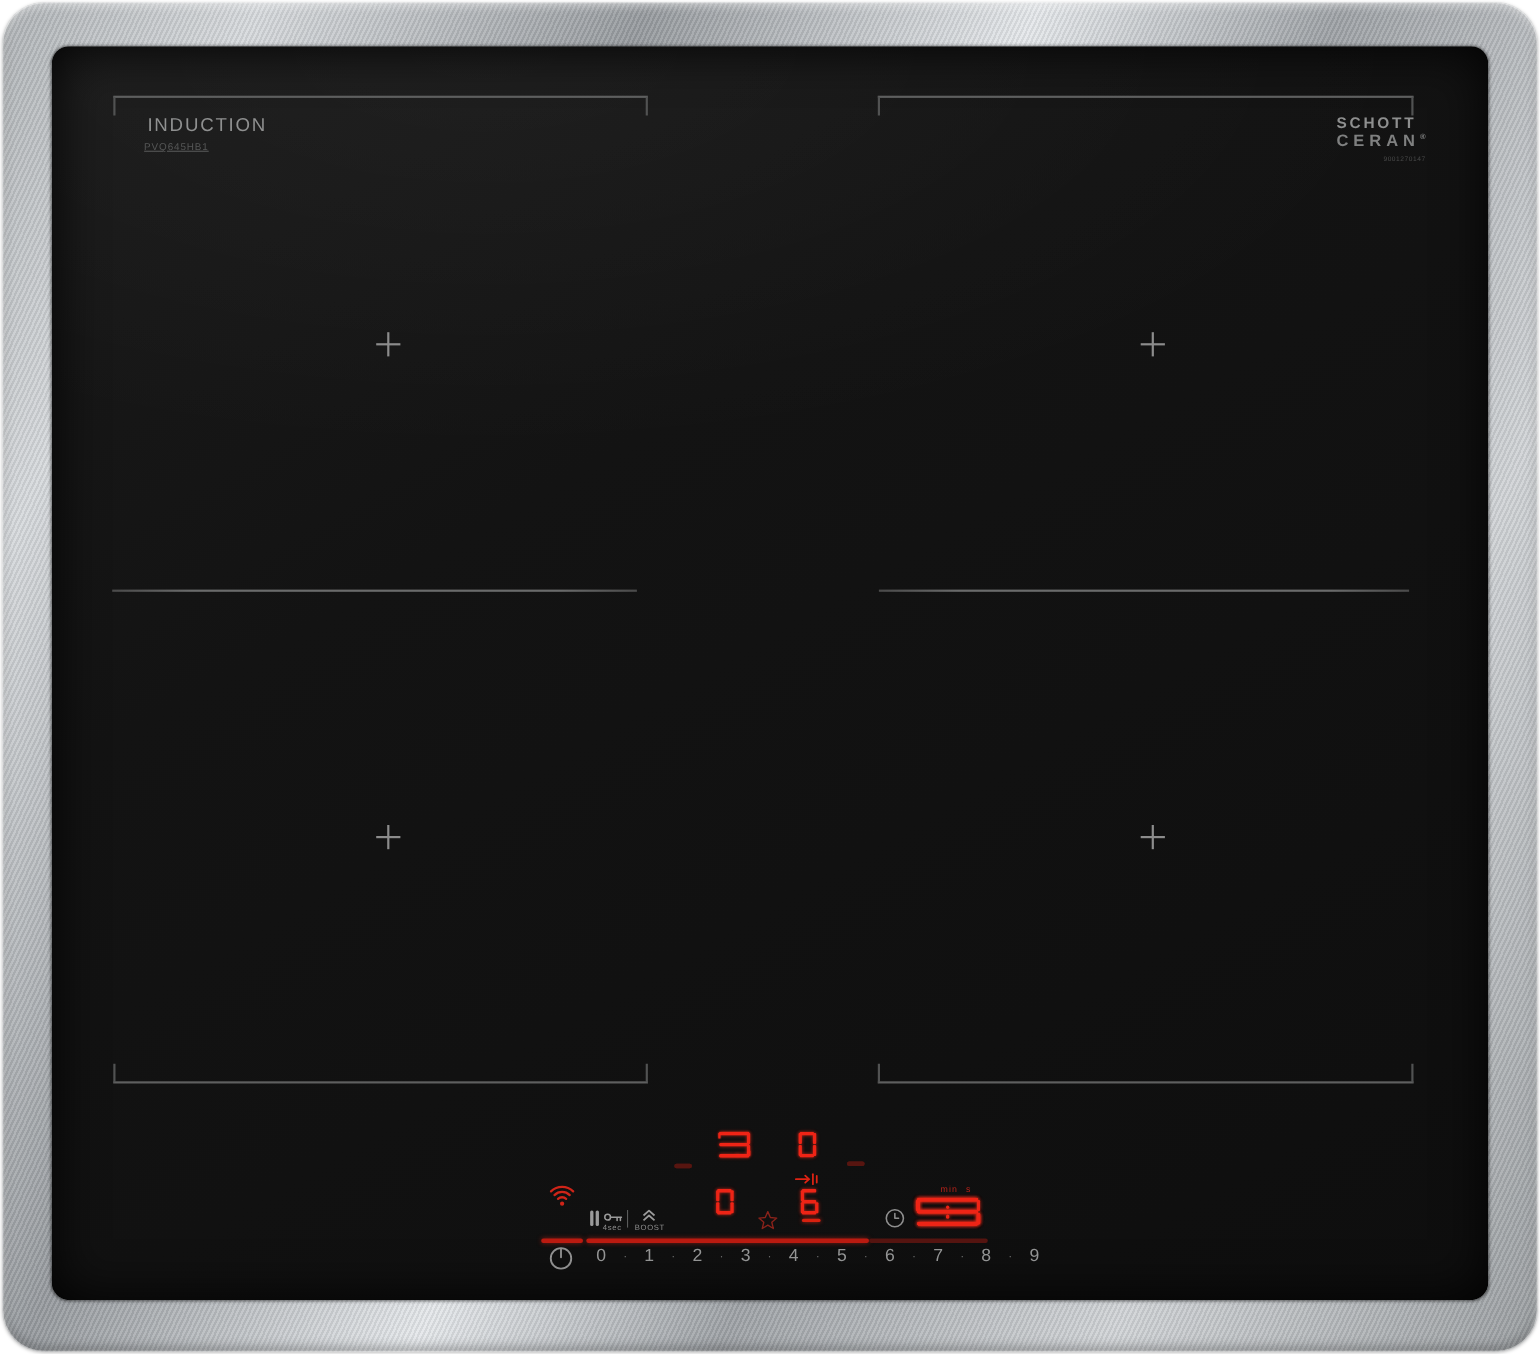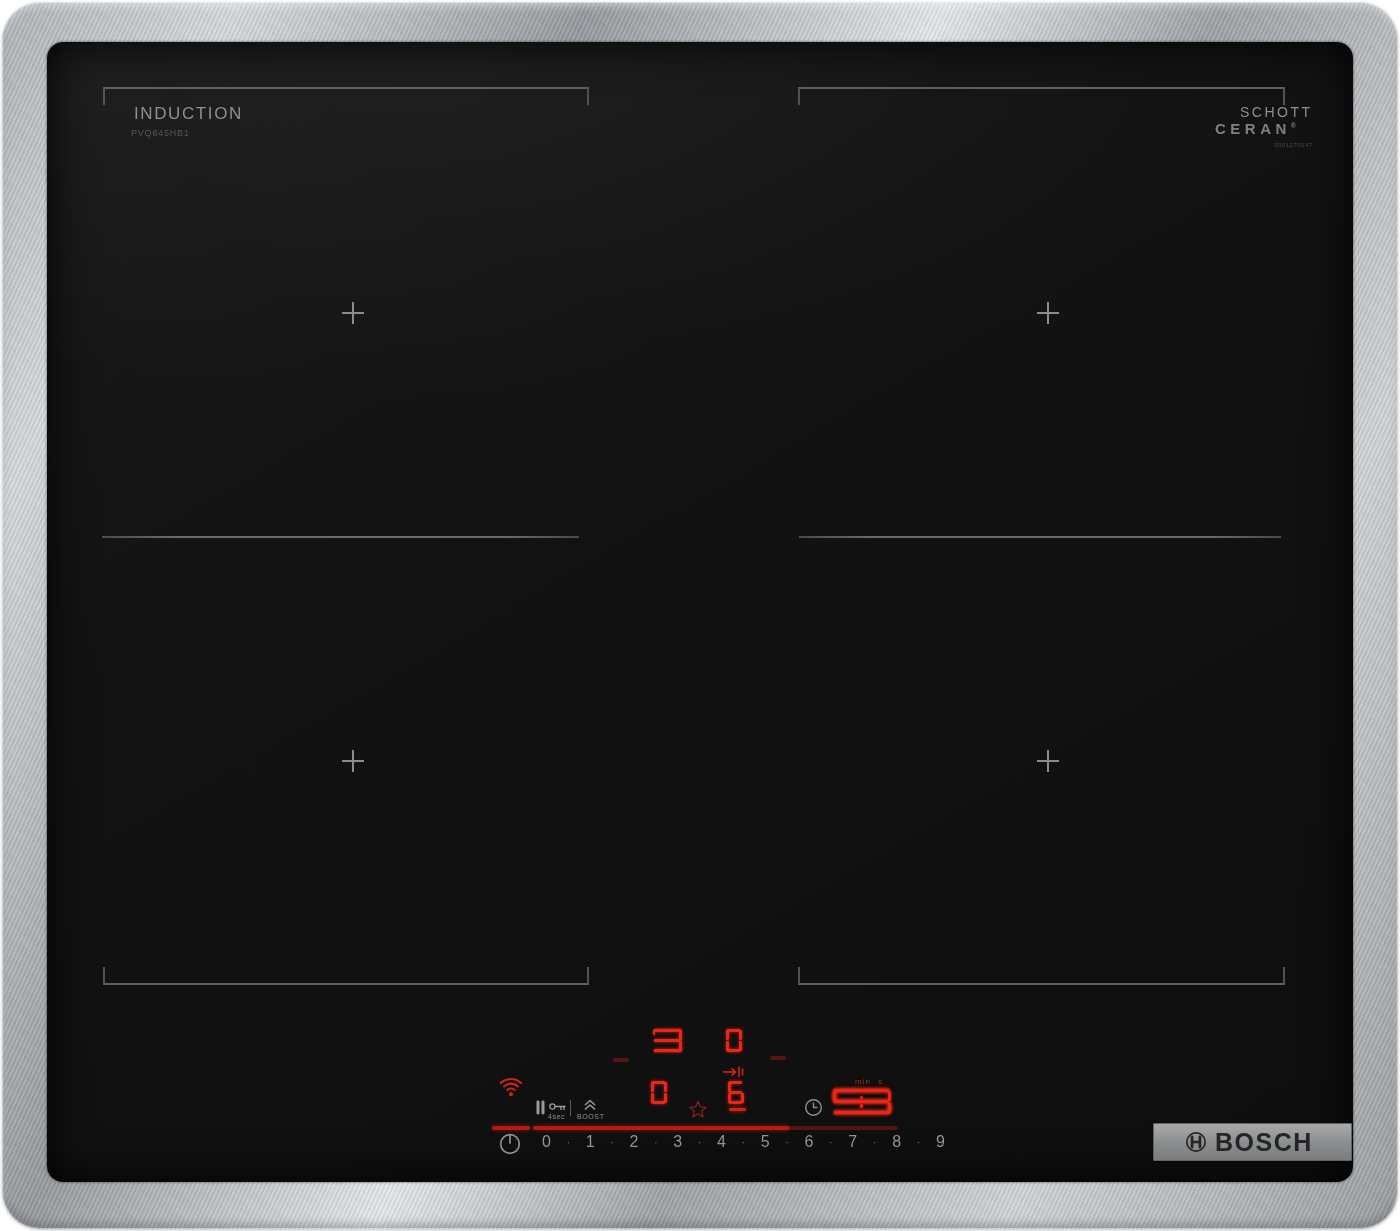--- a/index.html
+++ b/index.html
@@ -24,23 +24,23 @@
   
   .bktop{height:16px;border-top:2px solid #5e5f5f;border-left:2px solid #515252;border-right:2px solid #515252;}
   .bkbot{height:16px;border-bottom:2px solid #5e5f5f;border-left:2px solid #515252;border-right:2px solid #515252;}
   .midline{height:2px;background:linear-gradient(90deg,#4a4a4a,#6a6b6b 15%,#6a6b6b 85%,#4a4a4a);}
   .plus{width:22px;height:22px;}
   .plus::before,.plus::after{content:"";position:absolute;background:#8c8c8c;}
   .plus::before{left:10px;top:0;width:2px;height:22px;}
   .plus::after{left:0;top:10px;width:22px;height:2px;}
   
   .induction{color:#8f9090;font-size:17px;letter-spacing:1.6px;}
-  .model{color:#565757;font-size:9px;letter-spacing:.8px;}
+  .model{color:#565757;font-size:9px;letter-spacing:.8px;text-decoration:underline;}
   .schott{color:#8e8f8f;text-align:left;line-height:1.05;}
-  .schott .l1{font-size:14px;letter-spacing:2.5px;font-weight:normal;margin-left:25px;}
+  .schott .l1{font-size:14px;letter-spacing:2.5px;font-weight:bold;}
   .schott .l2{font-size:15px;letter-spacing:4.5px;font-weight:bold;color:#7f8080;}
   .schott .reg{font-size:7px;vertical-align:super;letter-spacing:0;}
   .schott .code{display:block;margin-top:4px;font-size:6px;letter-spacing:.5px;color:#4a4b4b;text-align:right;}
   
   .sseg{display:inline-flex;align-items:flex-end;color:#ee2416;}
   .sd{position:relative;width:.58em;height:1em;margin:0 .05em;display:inline-block;}
   .sd.small{font-size:.58em;}
   .seg{position:absolute;background:currentColor;border-radius:.04em;
        box-shadow:0 0 .14em rgba(255,45,28,.75);}
   .seg-a,.seg-g,.seg-d{height:.12em;left:.05em;right:.05em;}
@@ -255,24 +255,15 @@
       <span style="position:static" class="sep">·</span>
       <span style="position:static">6</span>
       <span style="position:static" class="sep">·</span>
       <span style="position:static">7</span>
       <span style="position:static" class="sep">·</span>
       <span style="position:static">8</span>
       <span style="position:static" class="sep">·</span>
       <span style="position:static">9</span>
     </div>
 
-    <div class="plate">
-      <svg width="22" height="22" viewBox="0 0 24 24">
-        <circle cx="12" cy="12" r="10" fill="none" stroke="#242526" stroke-width="1.8"></circle>
-        <rect x="6.2" y="5" width="3" height="14" rx="1.2" fill="#242526"></rect>
-        <rect x="14.8" y="5" width="3" height="14" rx="1.2" fill="#242526"></rect>
-        <rect x="7" y="10.6" width="10" height="2.8" fill="#242526"></rect>
-      </svg>
-      <span class="word">BOSCH</span>
-    </div>
 
   </div>
 </div>
 
 </body></html>

